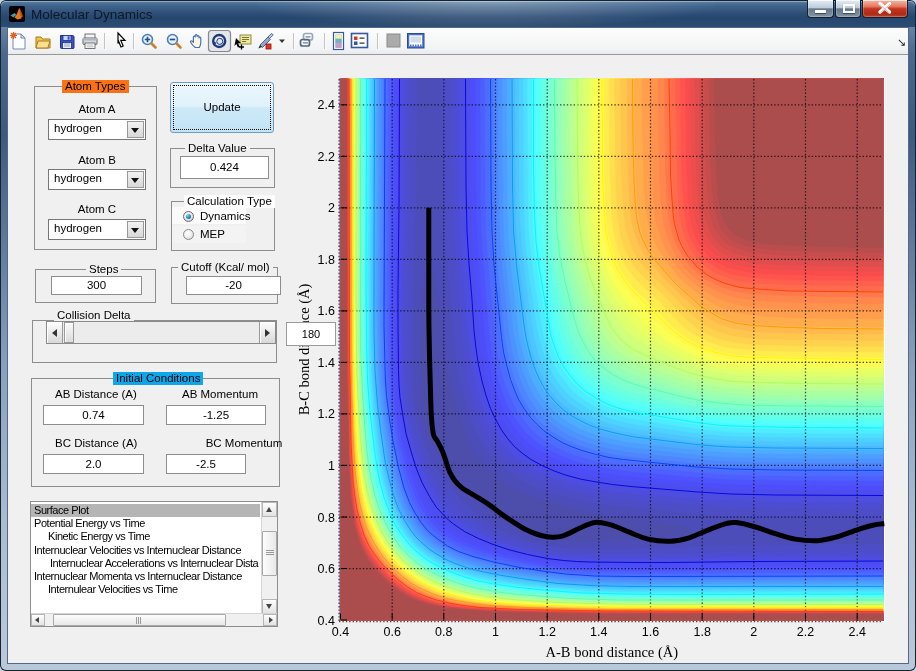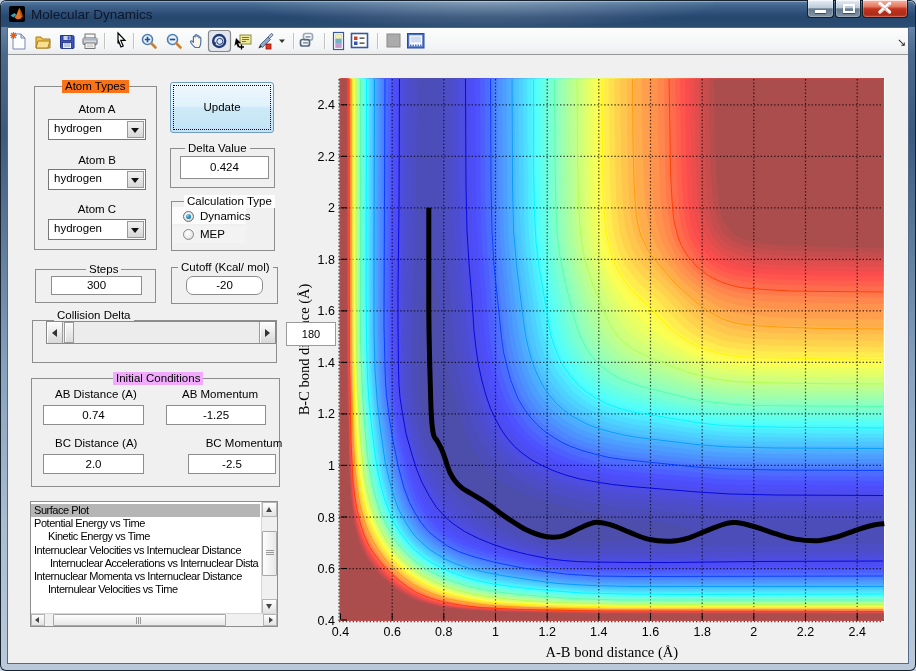--- a/index.html
+++ b/index.html
@@ -356,43 +356,43 @@
 <div class="lbl" style="left:200px;top:210px;">Dynamics</div>
 <div class="abs" style="left:183px;top:229px;width:11px;height:11px;border-radius:50%;z-index:11;background:radial-gradient(circle at 40% 35%,#fff 0%,#ececec 55%,#c4c4c4 100%);border:1px solid #8a8a8a;"></div>
 <div class="lbl" style="left:200px;top:228px;">MEP</div>
 <div class="panel" style="left:35px;top:269px;width:121px;height:34px;">
     <div class="ptitle" style="left:9px;background:#f0f0f0;margin-left:41px;">Steps</div>
   </div>
 <div class="edit" style="left:51px;top:276px;width:91px;height:19px;line-height:17px;">300</div>
 <div class="panel" style="left:171px;top:267px;width:107px;height:37px;">
     <div class="ptitle" style="left:6px;background:#f0f0f0;">Cutoff (Kcal/ mol)</div>
   </div>
-<div class="edit" style="left:186px;top:276px;width:77px;height:19px;line-height:17px;border-radius:7px;">-20</div>
+<div class="edit" style="left:186px;top:276px;width:95px;height:19px;line-height:17px;">-20</div>
 <div class="panel" style="left:32px;top:320px;width:245px;height:43px;">
     <div class="ptitle" style="left:21px;top:-12px;">Collision Delta</div>
   </div>
 <div class="abs" style="left:46px;top:321px;width:230px;height:23px;z-index:12;background:#ececec;border:1px solid #8a8a8a;">
     <div style="position:absolute;left:0;top:0;width:16px;height:21px;background:linear-gradient(180deg,#fdfdfd,#d8d8d8);border-right:1px solid #9a9a9a;box-shadow:inset 1px 1px 0 #fff;"></div>
     <div style="position:absolute;left:5px;top:7px;border-top:4px solid transparent;border-bottom:4px solid transparent;border-right:5px solid #333;"></div>
     <div style="position:absolute;left:17px;top:0;width:10px;height:21px;background:linear-gradient(180deg,#fafafa,#dcdcdc);border:1px solid #9a9a9a;box-shadow:inset 1px 1px 0 #fff;"></div>
     <div style="position:absolute;right:0;top:0;width:16px;height:21px;background:linear-gradient(180deg,#fdfdfd,#d8d8d8);border-left:1px solid #9a9a9a;box-shadow:inset 1px 1px 0 #fff;"></div>
     <div style="position:absolute;right:5px;top:7px;border-top:4px solid transparent;border-bottom:4px solid transparent;border-left:5px solid #333;"></div>
   </div>
 <div class="edit" style="left:286px;top:322px;width:50px;height:24px;line-height:22px;z-index:12;border-color:#9a9a9a;font-size:11px;">180</div>
 <div class="panel" style="left:31px;top:378px;width:249px;height:109px;">
-    <div class="ptitle" style="left:81px;background:#f0abfc;">Initial Conditions</div>
+    <div class="ptitle" style="left:81px;background:#0ea5e9;">Initial Conditions</div>
   </div>
 <div class="lbl" style="left:55px;top:388px;width:80px;text-align:center;">AB Distance (A)</div>
 <div class="lbl" style="left:180px;top:388px;width:80px;text-align:center;">AB Momentum</div>
 <div class="edit" style="left:43px;top:405px;width:101px;height:20px;line-height:18px;">0.74</div>
 <div class="edit" style="left:166px;top:405px;width:100px;height:20px;line-height:18px;">-1.25</div>
 <div class="lbl" style="left:55px;top:437px;width:80px;text-align:center;">BC Distance (A)</div>
 <div class="lbl" style="left:180px;top:437px;width:80px;text-align:center;margin-left:24px;">BC Momentum</div>
 <div class="edit" style="left:43px;top:454px;width:101px;height:20px;line-height:18px;">2.0</div>
-<div class="edit" style="left:166px;top:454px;width:88px;height:20px;line-height:18px;margin-left:22px;">-2.5</div>
+<div class="edit" style="left:166px;top:454px;width:80px;height:20px;line-height:18px;">-2.5</div>
 <div class="abs" style="left:30px;top:501px;width:248px;height:126px;border:1px solid #8d8d8d;background:#fff;z-index:11;overflow:hidden;">
     <div style="position:absolute;left:0;top:2px;width:229px;font-size:11px;letter-spacing:-0.45px;white-space:nowrap;overflow:hidden;">
       <div style="height:13.2px;line-height:13.2px;background:#b5b5b5;padding-left:3px;">Surface Plot</div>
       <div style="height:13.2px;line-height:13.2px;padding-left:3px;">Potential Energy vs Time</div>
       <div style="height:13.2px;line-height:13.2px;padding-left:17px;">Kinetic Energy vs Time</div>
       <div style="height:13.2px;line-height:13.2px;padding-left:3px;">Internuclear Velocities vs Internuclear Distance</div>
       <div style="height:13.2px;line-height:13.2px;padding-left:19px;">Internuclear Accelerations vs Internuclear Dista</div>
       <div style="height:13.2px;line-height:13.2px;padding-left:3px;">Internuclear Momenta vs Internuclear Distance</div>
       <div style="height:13.2px;line-height:13.2px;padding-left:17px;">Internulear Velocities vs Time</div>
     </div>

